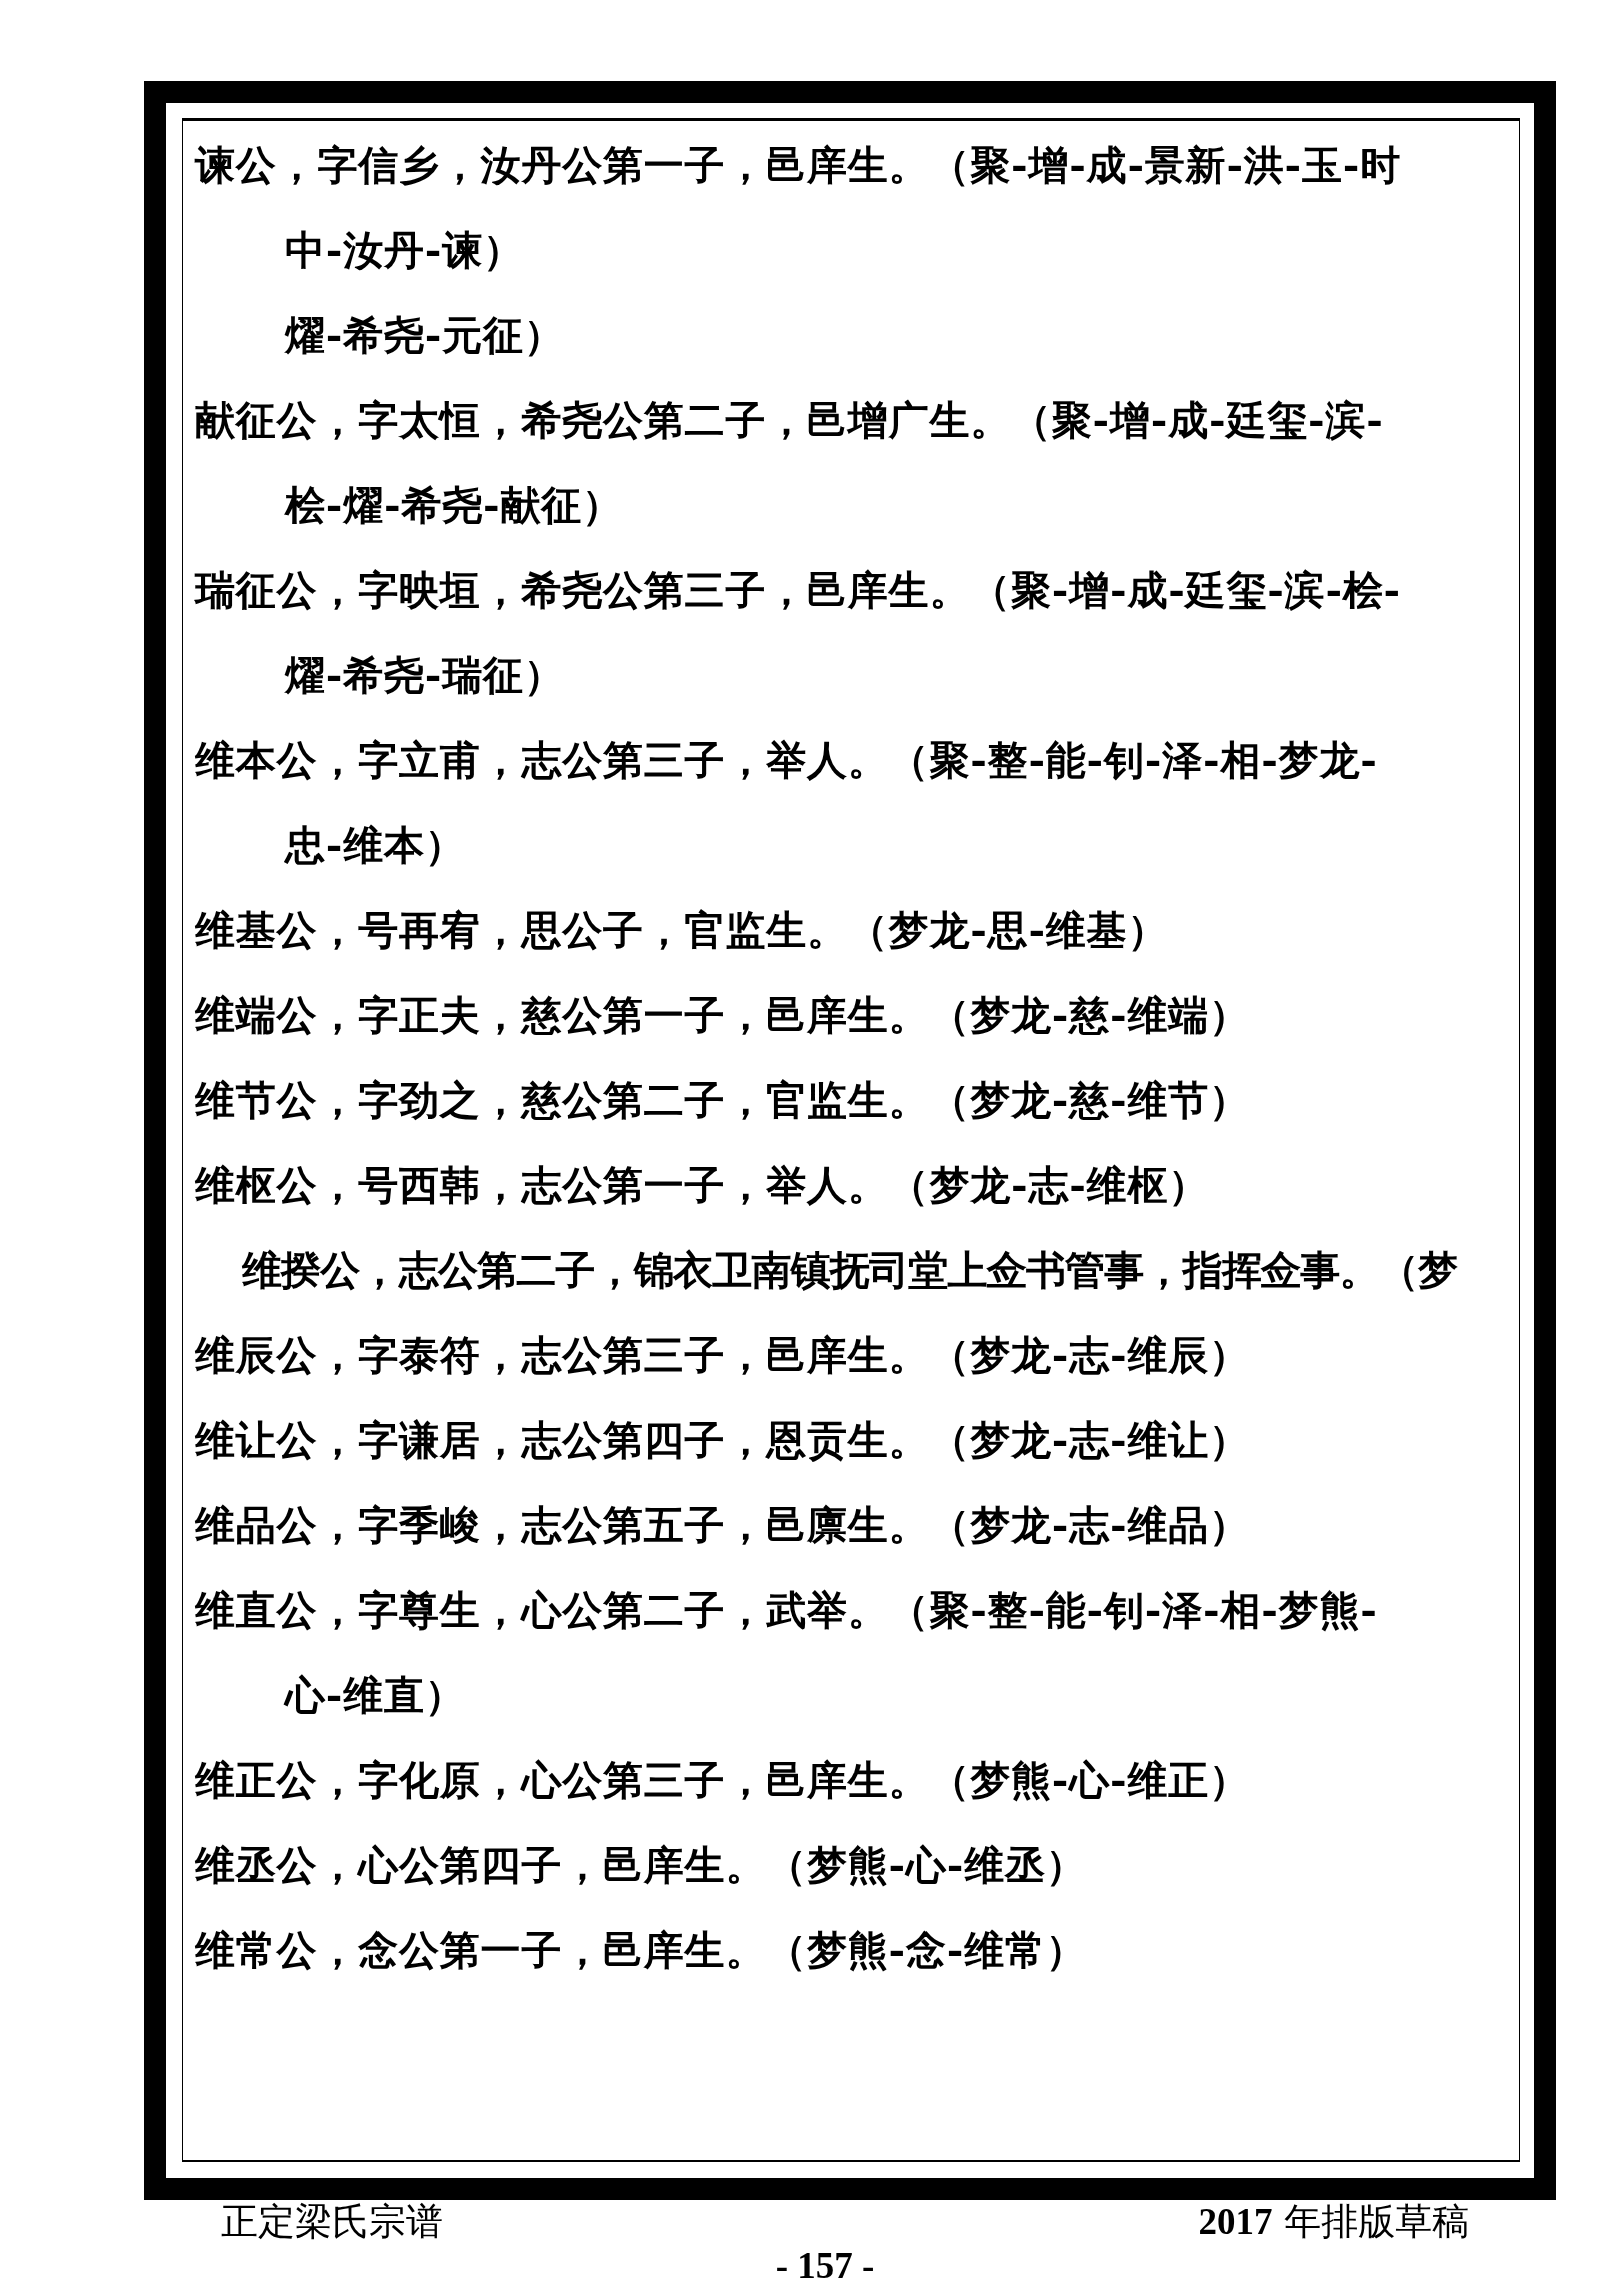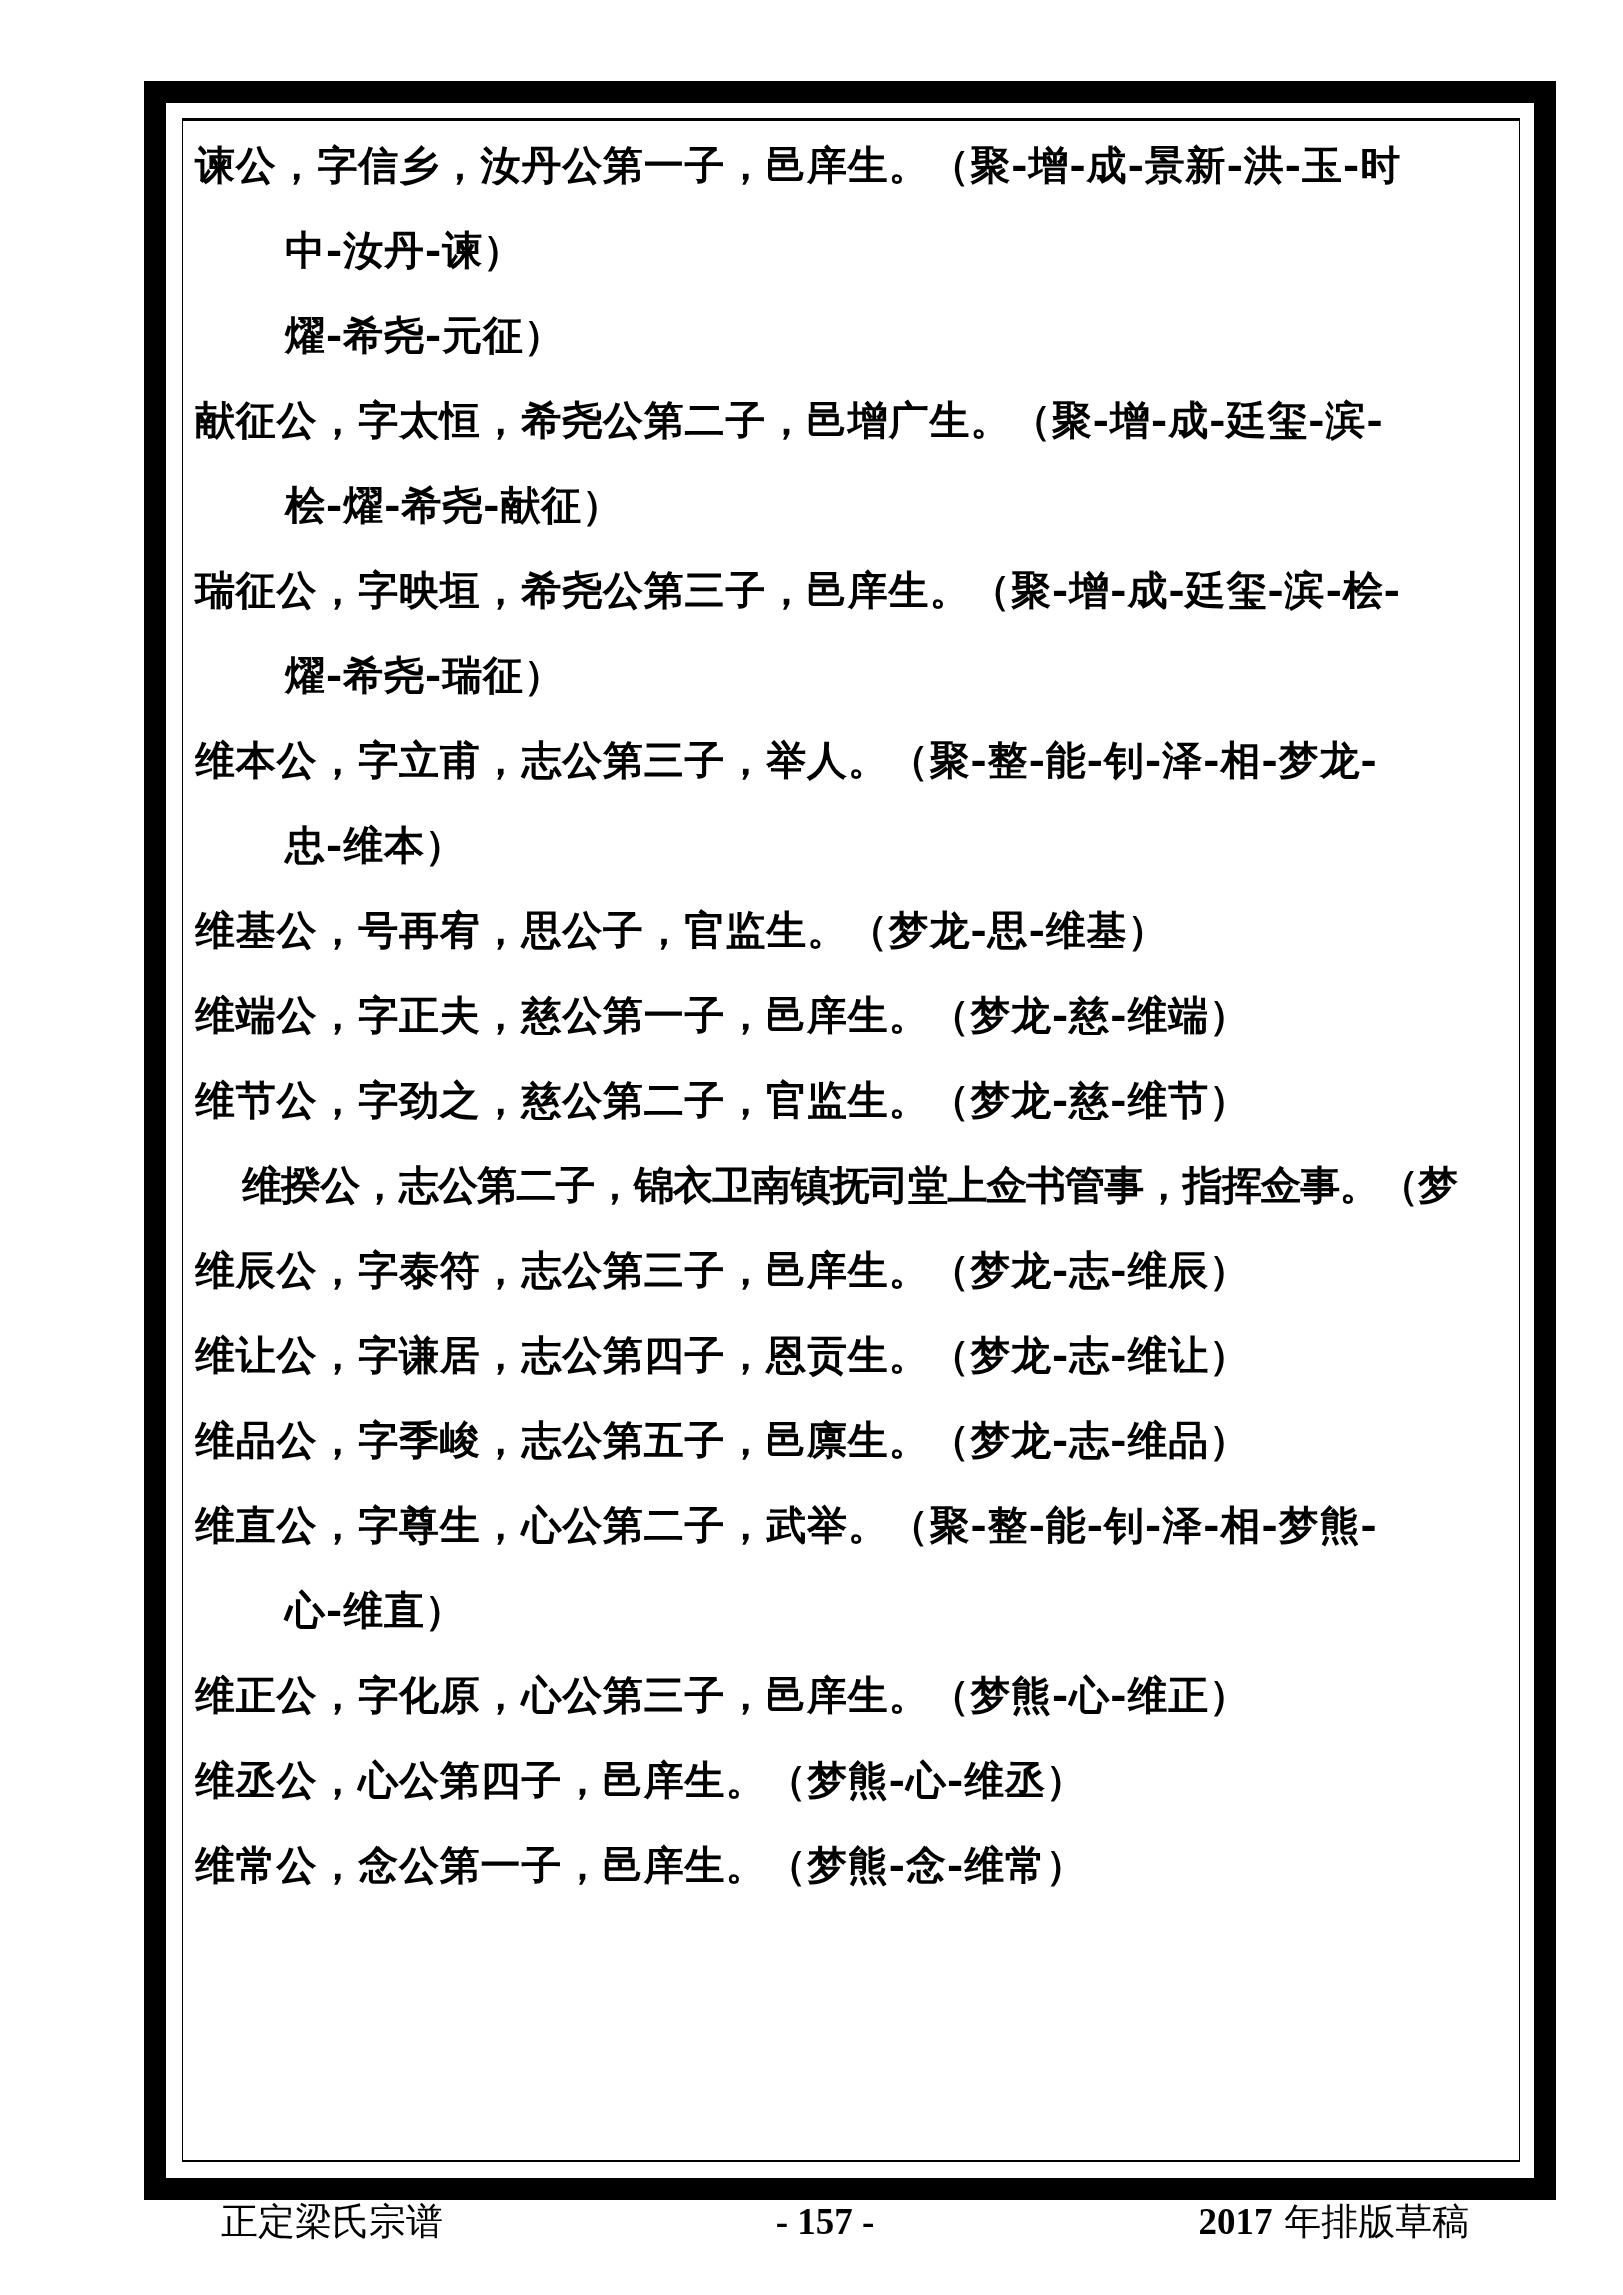--- a/index.html
+++ b/index.html
@@ -66,20 +66,21 @@
     .footer-left {
       left: 221px;
       font-family: "DejaVu Serif", "Liberation Serif", serif;
     }
     .footer-center {
       left: 771px;
       width: 108px;
       text-align: center;
       font-family: "Liberation Serif", serif;
       font-weight: bold;
+      margin-top: 44px;
     }
     .footer-right {
       left: 1186px;
       width: 296px;
       text-align: center;
     }
     .footer-right .year {
       font-family: "Liberation Serif", serif;
       font-weight: bold;
     }
@@ -96,20 +97,21 @@
   <div class="line cont">燿-希尧-元征）</div>
   <div class="line">献征公，字太恒，希尧公第二子，邑增广生。（聚-增-成-廷玺-滨-</div>
   <div class="line cont">桧-燿-希尧-献征）</div>
   <div class="line">瑞征公，字映垣，希尧公第三子，邑庠生。（聚-增-成-廷玺-滨-桧-</div>
   <div class="line cont">燿-希尧-瑞征）</div>
   <div class="line">维本公，字立甫，志公第三子，举人。（聚-整-能-钊-泽-相-梦龙-</div>
   <div class="line cont">忠-维本）</div>
   <div class="line">维基公，号再宥，思公子，官监生。（梦龙-思-维基）</div>
   <div class="line">维端公，字正夫，慈公第一子，邑庠生。（梦龙-慈-维端）</div>
   <div class="line">维节公，字劲之，慈公第二子，官监生。（梦龙-慈-维节）</div>
+  <div class="line">维枢公，号西韩，志公第一子，举人。（梦龙-志-维枢）</div>
   <div class="line" style="letter-spacing:-0.8px;text-align:center;">维揆公，志公第二子，锦衣卫南镇抚司堂上佥书管事，指挥佥事。（梦</div>
   <div class="line">维辰公，字泰符，志公第三子，邑庠生。（梦龙-志-维辰）</div>
   <div class="line">维让公，字谦居，志公第四子，恩贡生。（梦龙-志-维让）</div>
   <div class="line">维品公，字季峻，志公第五子，邑廪生。（梦龙-志-维品）</div>
   <div class="line">维直公，字尊生，心公第二子，武举。（聚-整-能-钊-泽-相-梦熊-</div>
   <div class="line cont">心-维直）</div>
   <div class="line">维正公，字化原，心公第三子，邑庠生。（梦熊-心-维正）</div>
   <div class="line">维丞公，心公第四子，邑庠生。（梦熊-心-维丞）</div>
   <div class="line">维常公，念公第一子，邑庠生。（梦熊-念-维常）</div>
 </div>

